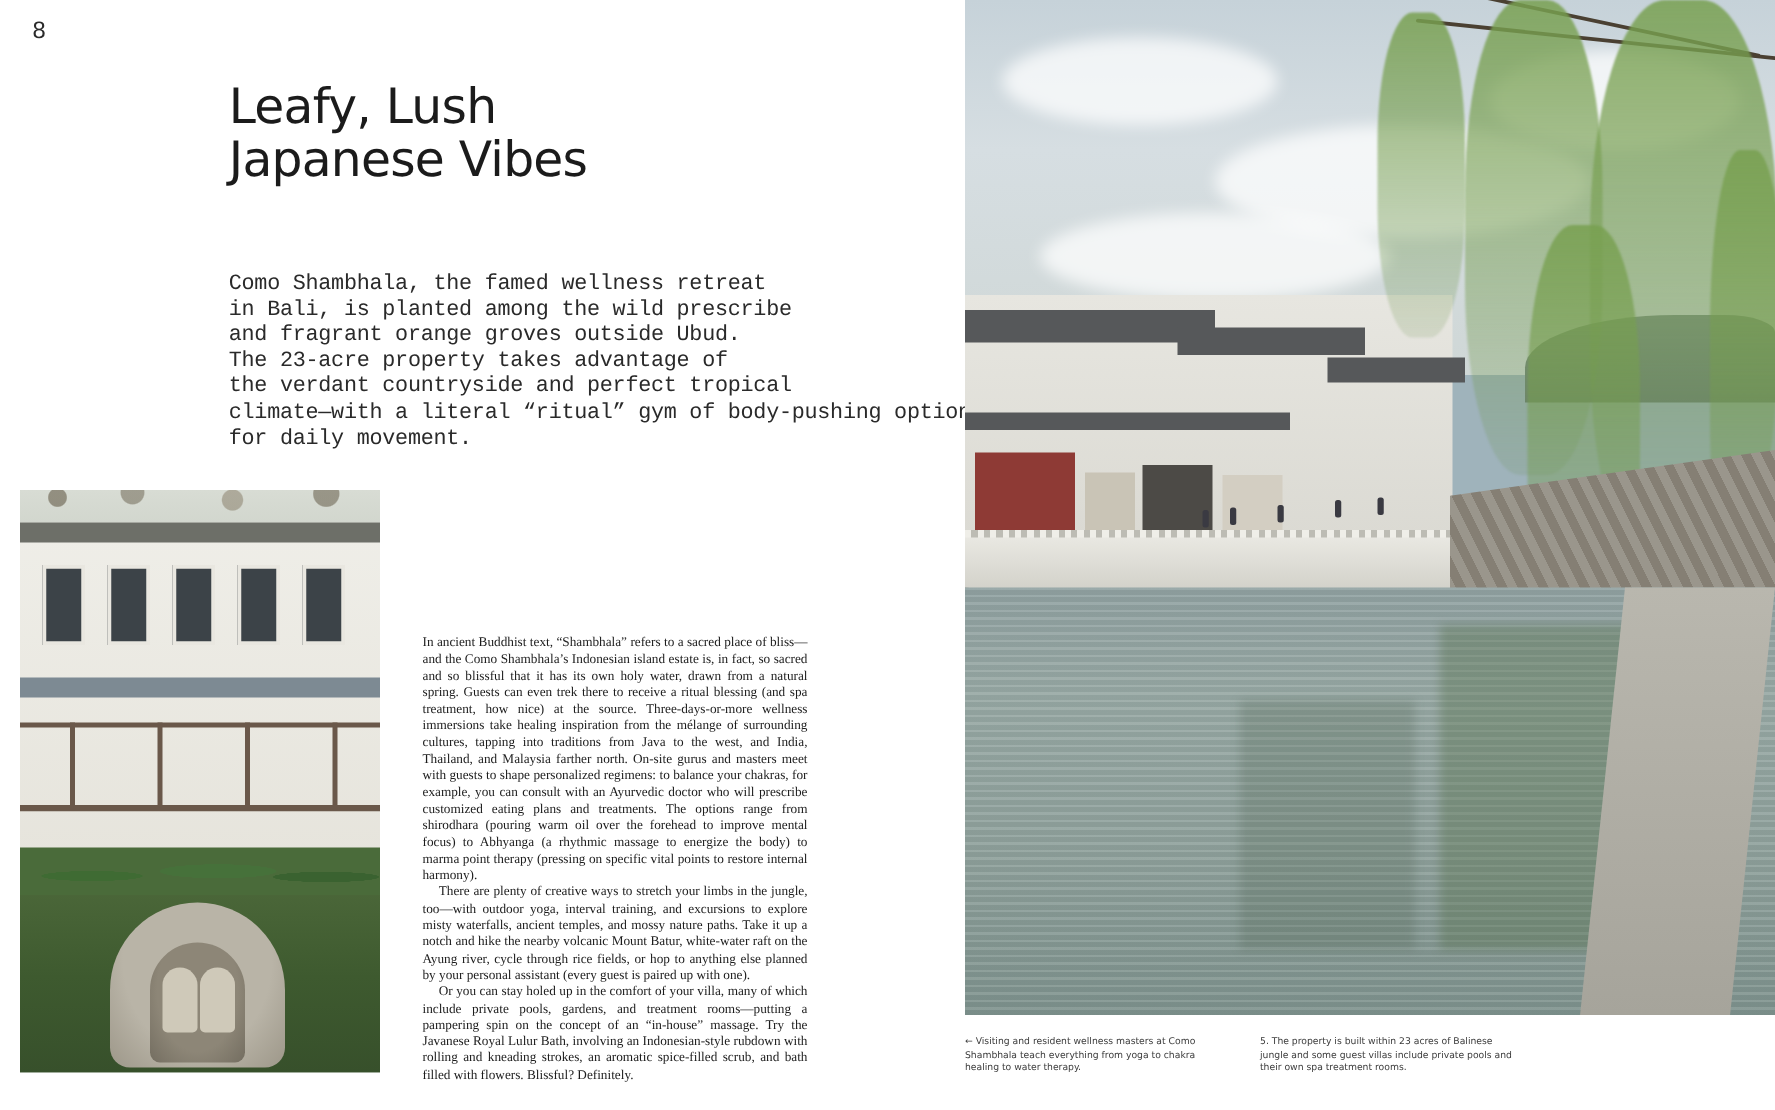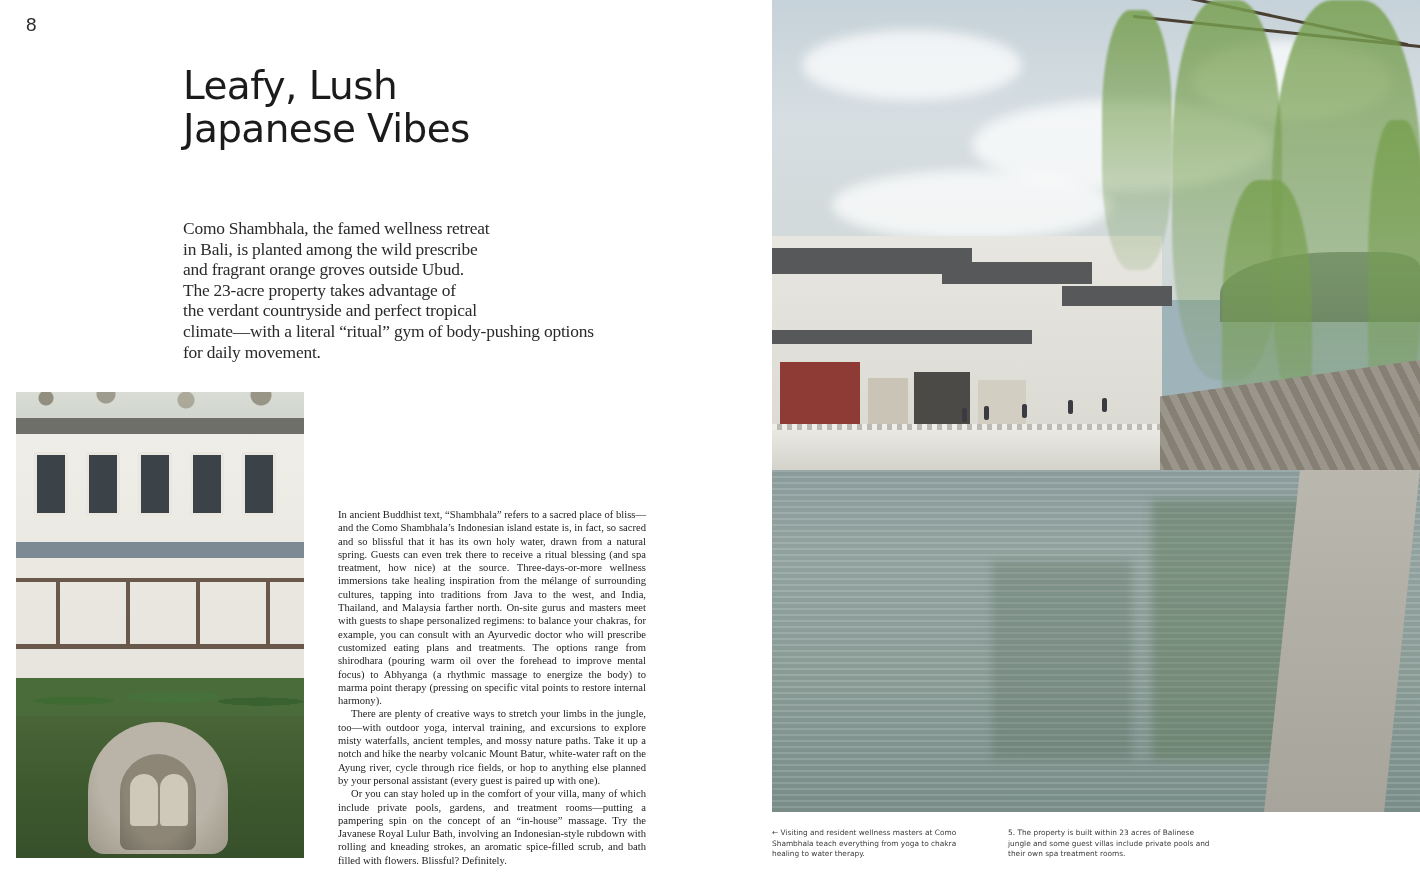--- a/index.html
+++ b/index.html
@@ -56,21 +56,21 @@
     color: #1b1b1b;
   }
   .kicker span { display: block; }
   .standfirst {
     position: absolute;
     left: 183px; top: 218px;
     width: 460px;
     font-size: 17.4px;
     line-height: 20.6px;
     color: #2a2a2a;
-    font-family: Liberation Serif, serif;
+    font-family: Liberation Mono, monospace;
     letter-spacing: -0.2px;
   }
   .standfirst span { display: block; white-space: nowrap; }
 
   
   .photo-left {
     position: absolute;
     left: 16px; top: 392px;
     width: 288px; height: 466px;
     overflow: hidden;

